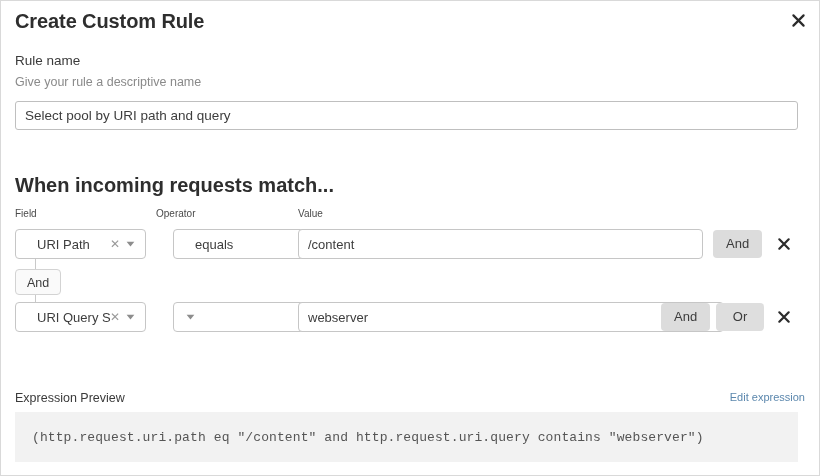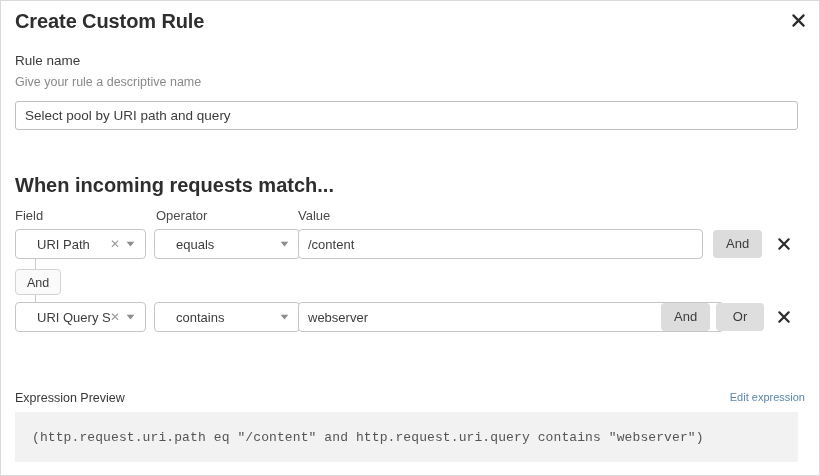--- a/index.html
+++ b/index.html
@@ -89,21 +89,21 @@
     top: 173px;
     font-size: 20px;
     font-weight: bold;
     color: #2e2e2e;
   }
 
   
   .col-head {
     position: absolute;
     top: 207px;
-    font-size: 13px;
+    font-size: 10px;
     color: #4a4a4a;
   }
   .col-head.field { left: 14px; }
   .col-head.operator { left: 155px; }
   .col-head.value { left: 297px; }
 
   
   .row {
     position: absolute;
     left: 0;
@@ -118,21 +118,21 @@
     height: 30px;
     border: 1px solid #c6c6c6;
     border-radius: 4px;
     background: #fff;
     display: flex;
     align-items: center;
     cursor: pointer;
     padding-left: 12px;
   }
   .select-field  { left: 14px;  width: 131px; }
-  .select-op     { left: 153px; width: 146px; }
+  .select-op     { left: 172px; width: 146px; }
 
   .select-value-txt {
     flex: 1 1 auto;
     font-size: 13px;
     color: #3d3d3d;
     padding-left: 9px;
     white-space: nowrap;
     overflow: hidden;
   }
   .clear-x {
@@ -329,21 +329,20 @@
   <div class="row row-2" style="width:820px">
     <div class="select-box select-field">
       <span class="select-value-txt">URI Query St...</span>
       <span class="clear-x">✕</span>
       <svg class="caret" viewBox="0 0 10 7">
         <path d="M0.5 0.8 L9.5 0.8 L5 6.3 Z" fill="#8d8d8d"></path>
       </svg>
     </div>
 
     <div class="select-box select-op">
-      <span class="select-value-txt">contains</span>
       <svg class="caret" viewBox="0 0 10 7">
         <path d="M0.5 0.8 L9.5 0.8 L5 6.3 Z" fill="#8d8d8d"></path>
       </svg>
     </div>
 
     <input class="text-input value-2" type="text" value="webserver" style="">
 
     <div class="logic-btn btn-and-2">And</div>
     <div class="logic-btn btn-or-2">Or</div>
 

